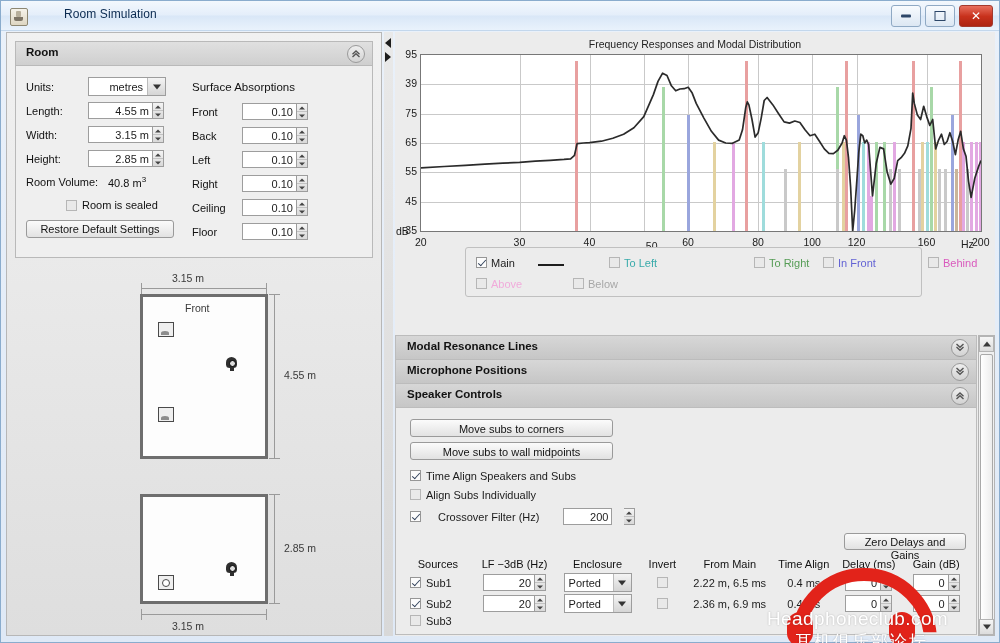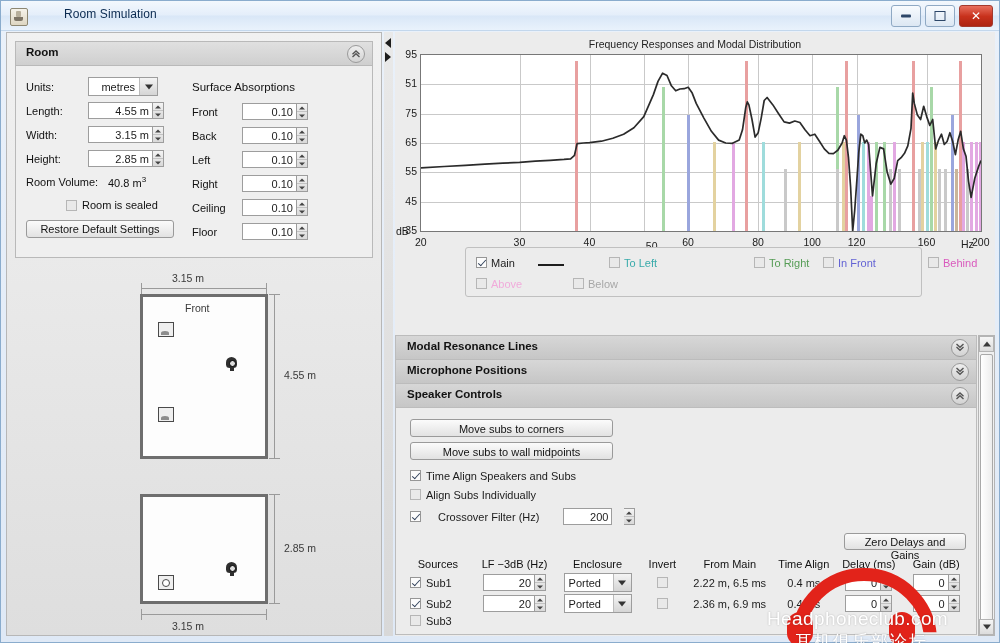--- a/index.html
+++ b/index.html
@@ -288,21 +288,21 @@
                 <path d="M3.5 11 L7 7.8 L10.5 11" stroke="#555" stroke-width="1.4" fill="none"></path>
               </svg>
           </div>
         </div>
         <div class="panel-body">
           <div style="display:flex;">
 
             <div style="width:152px;">
               <div class="row">
                 <span class="lbl" style="width:62px">Units:</span>
-                <div class="combo" style="width:70px">
+                <div class="combo" style="width:78px">
                   <span class="val">metres</span>
                   <span class="arrowbox"></span>
                 </div>
               </div>
               <div class="row">
                 <span class="lbl" style="width:62px">Length:</span>
                 <div class="field" style="width:65px">
                     <span>4.55 m</span>
                   </div>
                 <div class="spin">
@@ -520,21 +520,21 @@
             <svg width="560" height="176" style="position: absolute; left: 0px; top: 0px;">
               <polyline points="0.0,112.9 23.2,111.5 44.3,110.3 63.8,109.1 81.8,108.2 98.6,107.4 114.3,106.2 129.1,105.3 143.0,104.4 149.6,103.8 153.5,100.3 156.1,88.6 162.4,88.0 168.6,87.7 180.4,86.2 191.8,83.3 202.6,79.2 212.9,72.7 222.8,61.6 232.4,39.6 237.0,26.4 241.6,18.2 246.0,20.5 250.4,30.8 254.7,35.8 258.9,34.0 263.1,33.7 267.2,32.3 271.2,38.1 275.2,48.4 282.9,63.1 290.4,76.3 297.6,85.1 304.7,88.0 311.5,88.3 318.2,85.1 321.5,74.8 324.7,52.8 326.3,46.9 327.9,49.9 331.0,64.5 334.1,82.1 337.2,77.7 340.2,63.1 343.2,45.5 346.1,42.5 351.9,49.9 357.6,58.7 363.1,66.9 368.5,68.1 373.8,66.0 378.9,67.5 384.0,74.8 389.0,80.7 393.8,79.2 398.6,86.5 403.3,93.9 407.9,98.3 412.4,98.6 416.8,95.3 421.1,88.0 423.3,80.7 425.4,85.1 427.5,102.7 429.6,132.0 431.7,176.0 433.7,155.5 435.8,126.1 437.8,96.8 439.8,79.2 441.8,80.7 443.7,88.0 445.7,85.1 447.6,89.5 451.5,140.8 455.2,108.5 458.9,92.4 462.6,93.9 466.2,117.3 469.8,129.1 473.3,123.2 476.7,105.6 480.1,102.7 483.5,98.3 486.8,90.9 490.0,73.3 491.7,38.1 493.3,48.4 496.4,60.1 499.6,64.5 502.7,51.3 505.7,61.6 508.8,70.4 511.7,64.5 514.7,93.9 517.6,85.1 520.5,79.2 523.3,89.5 526.1,86.5 528.9,77.7 531.7,86.5 534.4,99.7 537.1,85.1 539.7,76.3 542.4,93.9 545.0,101.2 547.5,126.1 550.1,142.3 553.8,123.2 557.6,111.5 560.0,105.6" fill="none" stroke="#2b2b2b" stroke-width="1.7" stroke-linejoin="round"></polyline>
             </svg>
           </div>
         <div id="yaxis">
             <div class="ylab" style="left: 0px; width: 22px; top: 192px;">35</div>
             <div class="ylab" style="left: 0px; width: 22px; top: 162.667px;">45</div>
             <div class="ylab" style="left: 0px; width: 22px; top: 133.333px;">55</div>
             <div class="ylab" style="left: 0px; width: 22px; top: 104px;">65</div>
             <div class="ylab" style="left: 0px; width: 22px; top: 74.6667px;">75</div>
-            <div class="ylab" style="left: 0px; width: 22px; top: 45.3333px;">51</div>
+            <div class="ylab" style="left: 0px; width: 22px; top: 45.3333px;">39</div>
             <div class="ylab" style="left: 0px; width: 22px; top: 16px;">95</div>
           </div>
         <div id="xaxis">
             <div class="xlab" style="left: 20px; top: 204px;">20</div>
             <div class="xlab" style="left: 118.611px; top: 204px;">30</div>
             <div class="xlab" style="left: 188.577px; top: 204px;">40</div>
             <div class="xlab" style="left: 242.846px; top: 208px; margin-left: 8px;">50</div>
             <div class="xlab" style="left: 287.188px; top: 204px;">60</div>
             <div class="xlab" style="left: 357.154px; top: 204px;">80</div>
             <div class="xlab" style="left: 408.423px; top: 204px;">100</div>

